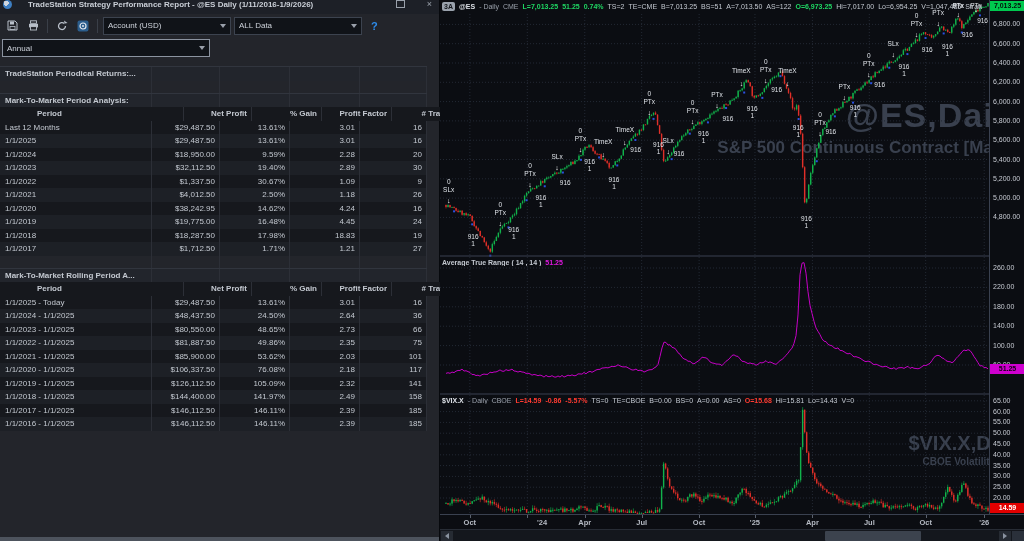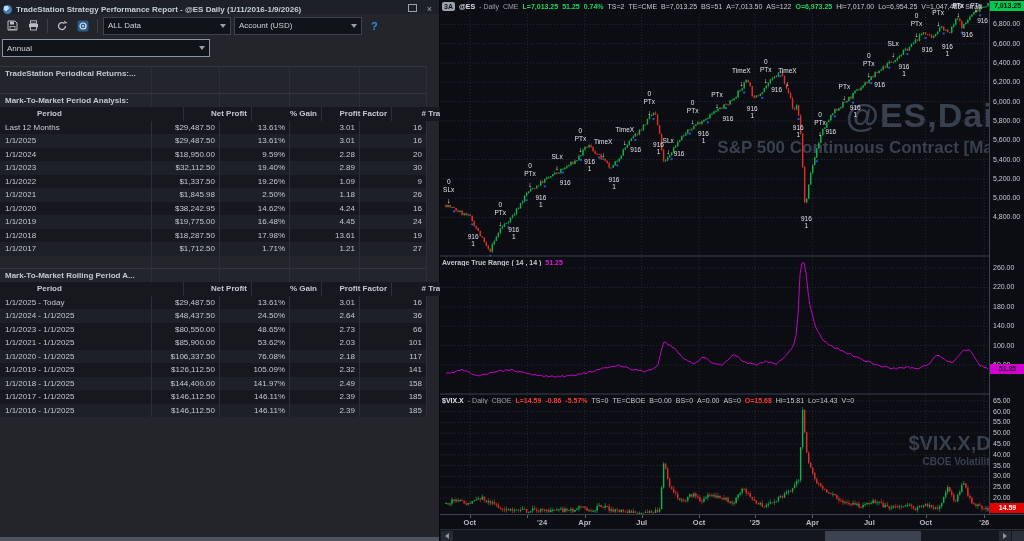--- a/index.html
+++ b/index.html
@@ -1,20 +1,20 @@
 <!DOCTYPE html>
 <html><head>
 <meta charset="utf-8">
 <style>
   html,body{margin:0;padding:0;}
   body{width:1024px;height:541px;background:#07090d;overflow:hidden;position:relative;
        font-family:"Liberation Sans",sans-serif;-webkit-font-smoothing:antialiased;}
   
   .report-window{position:absolute;left:0;top:0;width:439px;height:541px;background:#23252b;}
-  .titlebar{height:14px;background:#1d2027;display:flex;align-items:flex-end;padding:0 3px;gap:4px;}
+  .titlebar{height:14px;background:#1d2027;display:flex;align-items:flex-start;padding:0 3px;gap:16px;}
   .titlebar .app-ico{width:9px;height:9px;border-radius:50%;
       background:radial-gradient(circle at 35% 35%,#cfd6df 0 30%,#3d7ec2 31% 100%);flex:0 0 auto;}
   .titlebar .t-text{color:#c9ced6;font-size:8px;font-weight:bold;white-space:nowrap;overflow:hidden;flex:1;}
   .tb-btn{color:#9aa1ab;font-size:9px;line-height:9px;width:13px;text-align:center;cursor:default;}
   .tb-box{width:7px;height:6px;border:1px solid #9aa1ab;display:inline-block;}
   .toolbar{height:23px;display:flex;align-items:center;padding:0 3px;gap:3px;background:#23252b;}
   .tbtn{width:18px;height:17px;display:flex;align-items:center;justify-content:center;border-radius:2px;}
   .tsep{width:1px;height:14px;background:#3a3f48;margin:0 2px;}
   .combo{height:16px;background:#101318;border:1px solid #3c434f;color:#cdd2da;font-size:8px;
          display:flex;align-items:center;justify-content:space-between;padding:0 4px;gap:6px;}
@@ -110,25 +110,25 @@
     </span>
     <span class="tbtn">
       <svg width="12" height="12" viewBox="0 0 12 12">
         <rect x="0.5" y="0.5" width="11" height="11" rx="2" fill="#2b5d8c"></rect>
         <circle cx="6" cy="6" r="3" fill="none" stroke="#dfe6ee" stroke-width="1.2"></circle>
         <circle cx="6" cy="6" r="1" fill="#dfe6ee"></circle>
       </svg>
     </span>
     <span class="tsep"></span>
     <div class="combo" style="width:118px">
-      <span>ALL Data</span>
+      <span>Account (USD)</span>
       <span class="arr"></span>
     </div>
     <div class="combo" style="width:118px">
-      <span>Account (USD)</span>
+      <span>ALL Data</span>
       <span class="arr"></span>
     </div>
     <span class="help-q">?</span>
   </div>
   <div class="row2">
     <div class="combo focused">
       <span>Annual</span>
       <span class="arr"></span>
     </div>
   </div>
@@ -270,35 +270,35 @@
         </div>
       </div>
       <div class="r striped-0">
         <div class="c0">
           <span class="cell">1/1/2022</span>
         </div>
         <div class="cn">
           <span class="cell">$1,337.50</span>
         </div>
         <div class="cn">
-          <span class="cell">19.26%</span>
+          <span class="cell">30.67%</span>
         </div>
         <div class="cn">
           <span class="cell">1.09</span>
         </div>
         <div class="cn">
           <span class="cell">9</span>
         </div>
       </div>
       <div class="r striped-1">
         <div class="c0">
           <span class="cell">1/1/2021</span>
         </div>
         <div class="cn">
-          <span class="cell">$1,845.98</span>
+          <span class="cell">$4,012.50</span>
         </div>
         <div class="cn">
           <span class="cell">2.50%</span>
         </div>
         <div class="cn">
           <span class="cell">1.18</span>
         </div>
         <div class="cn">
           <span class="cell">26</span>
         </div>
@@ -341,21 +341,21 @@
         <div class="c0">
           <span class="cell">1/1/2018</span>
         </div>
         <div class="cn">
           <span class="cell">$18,287.50</span>
         </div>
         <div class="cn">
           <span class="cell">17.98%</span>
         </div>
         <div class="cn">
-          <span class="cell">13.61</span>
+          <span class="cell">18.83</span>
         </div>
         <div class="cn">
           <span class="cell">19</span>
         </div>
       </div>
       <div class="r striped-1">
         <div class="c0">
           <span class="cell">1/1/2017</span>
         </div>
         <div class="cn">
@@ -464,20 +464,37 @@
           <span class="cell">$80,550.00</span>
         </div>
         <div class="cn">
           <span class="cell">48.65%</span>
         </div>
         <div class="cn">
           <span class="cell">2.73</span>
         </div>
         <div class="cn">
           <span class="cell">66</span>
+        </div>
+      </div>
+      <div class="r striped-1">
+        <div class="c0">
+          <span class="cell">1/1/2022 - 1/1/2025</span>
+        </div>
+        <div class="cn">
+          <span class="cell">$81,887.50</span>
+        </div>
+        <div class="cn">
+          <span class="cell">49.86%</span>
+        </div>
+        <div class="cn">
+          <span class="cell">2.35</span>
+        </div>
+        <div class="cn">
+          <span class="cell">75</span>
         </div>
       </div>
       <div class="r striped-0">
         <div class="c0">
           <span class="cell">1/1/2021 - 1/1/2025</span>
         </div>
         <div class="cn">
           <span class="cell">$85,900.00</span>
         </div>
         <div class="cn">

